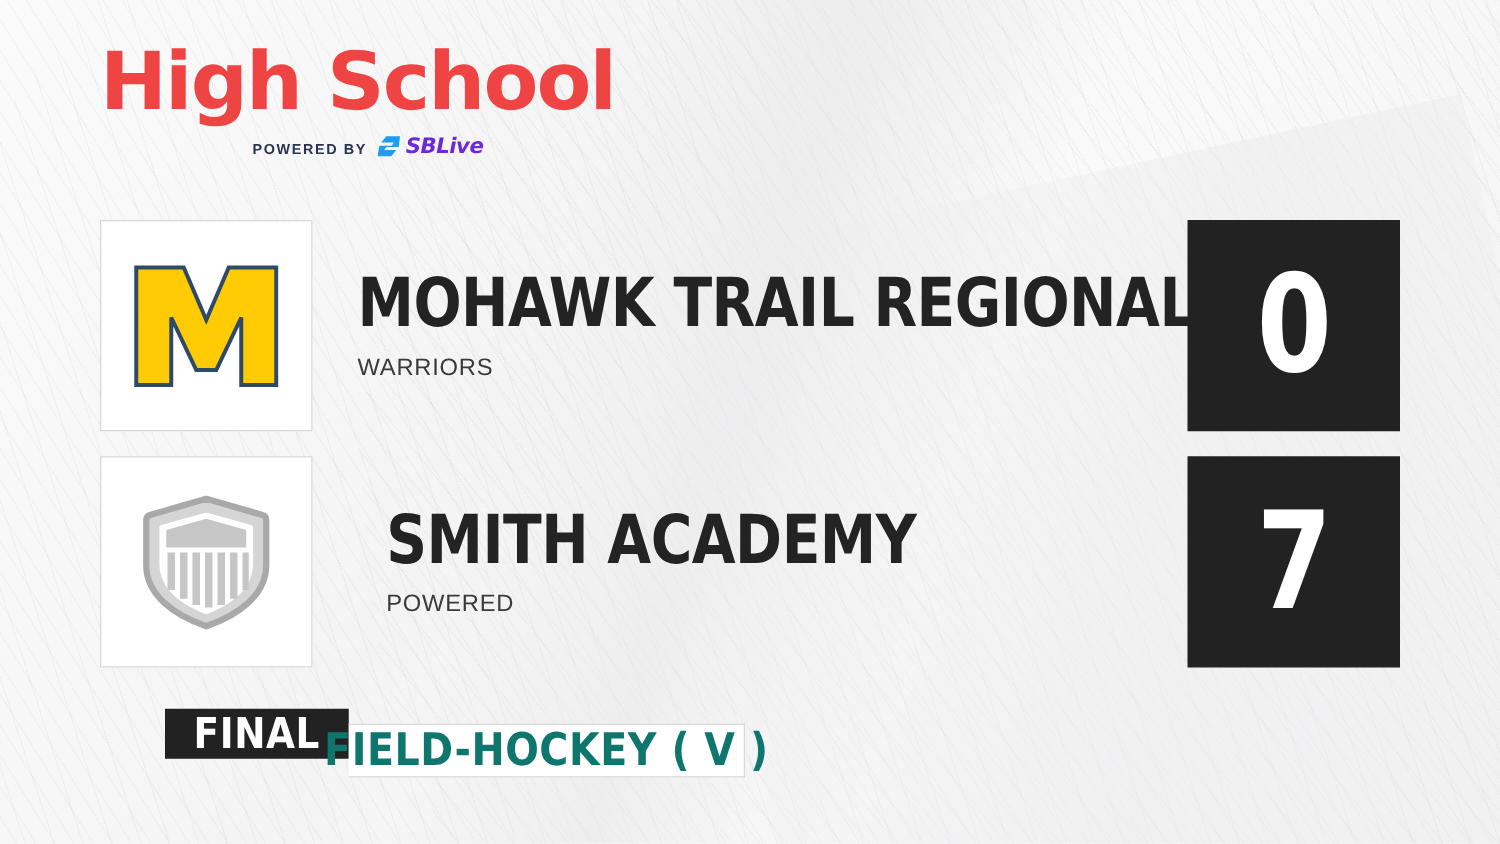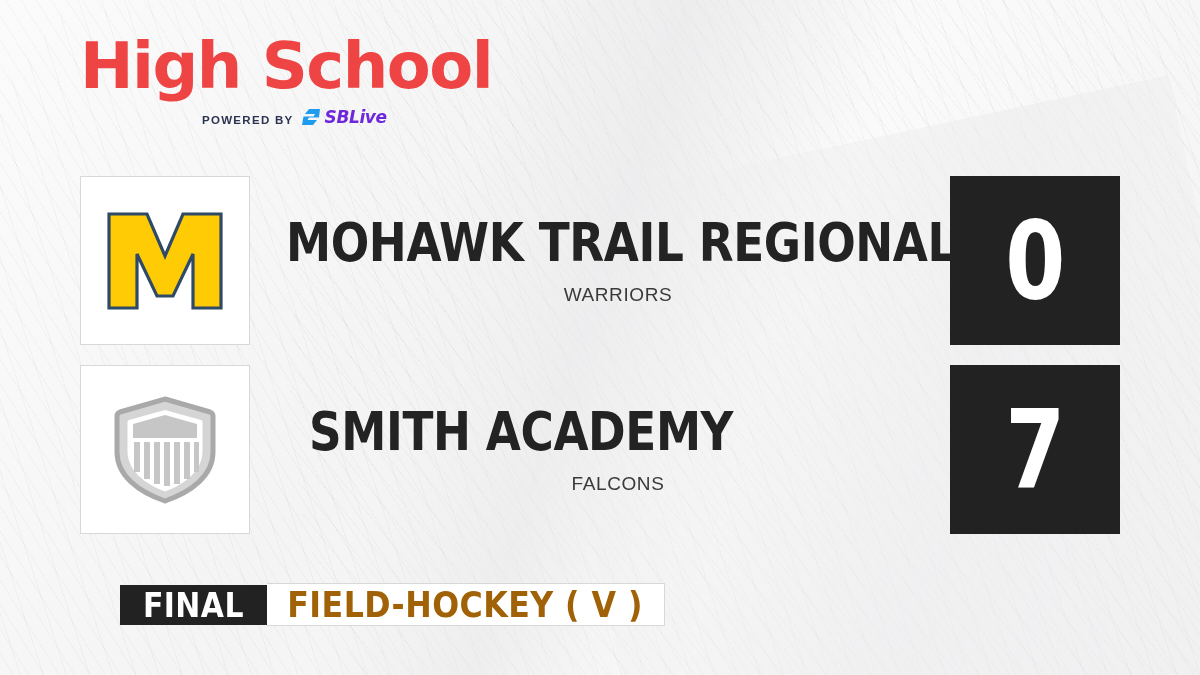--- a/index.html
+++ b/index.html
@@ -187,21 +187,20 @@
     color: #232323;
     transform: scaleX(.84);
     transform-origin: left center;
     white-space: nowrap;
   }
   .team-mascot {
     margin-top: 14px;
     font-size: 19px;
     letter-spacing: .6px;
     color: #3a3a3a;
-    text-align: center;
   }
 
   .score-box {
     width: 170px;
     height: 169px;
     background: #222222;
     color: #ffffff;
     display: flex;
     align-items: center;
     justify-content: center;
@@ -212,25 +211,25 @@
     font-weight: 700;
     font-size: 108px;
     line-height: 1;
     transform: scaleX(.8);
     letter-spacing: -2px;
   }
 
   
   .status-bar {
     position: absolute;
-    left: 76px;
+    left: 88px;
     top: 567px;
     height: 75px;
     display: flex;
-    align-items: center;
+    align-items: flex-start;
     padding-left: 44px;
   }
   .status-final {
     background: #222222;
     color: #ffffff;
     width: 147px;
     display: flex;
     align-items: center;
     justify-content: center;
   }
@@ -238,25 +237,26 @@
     font-family: "DejaVu Sans", sans-serif;
     font-weight: 700;
     font-size: 34px;
     letter-spacing: .5px;
     transform: scaleX(.88);
   }
   .status-sport {
     background: #ffffff;
     border: 1px solid #d8d8da;
     border-left: none;
-    width: 398px;
+    width: 317px;
     display: flex;
     align-items: center;
     justify-content: center;
-    color: #a16207;
+    color: #0f766e;
+    margin-top: 12px;
   }
   .status-sport-text {
     font-family: "DejaVu Sans", sans-serif;
     font-weight: 700;
     font-size: 36px;
     letter-spacing: .5px;
     transform: scaleX(.88);
     white-space: nowrap;
   }
 </style>
@@ -320,21 +320,21 @@
           <rect x="51" y="46" width="6" height="44"></rect>
           <rect x="61" y="46" width="6" height="42"></rect>
           <rect x="71" y="46" width="6" height="37"></rect>
           <rect x="81" y="46" width="5" height="30"></rect>
         </g>
       </svg>
     </span>
   </div>
   <div class="team-block">
     <div class="team-name">SMITH ACADEMY</div>
-    <div class="team-mascot">FALCONS</div>
+    <div class="team-mascot">POWERED</div>
   </div>
   <div class="score-box">
     <span class="score-value">7</span>
   </div>
 </div>
 
 <div class="status-bar">
   <div class="status-final">
     <span class="status-final-text">FINAL</span>
   </div>

